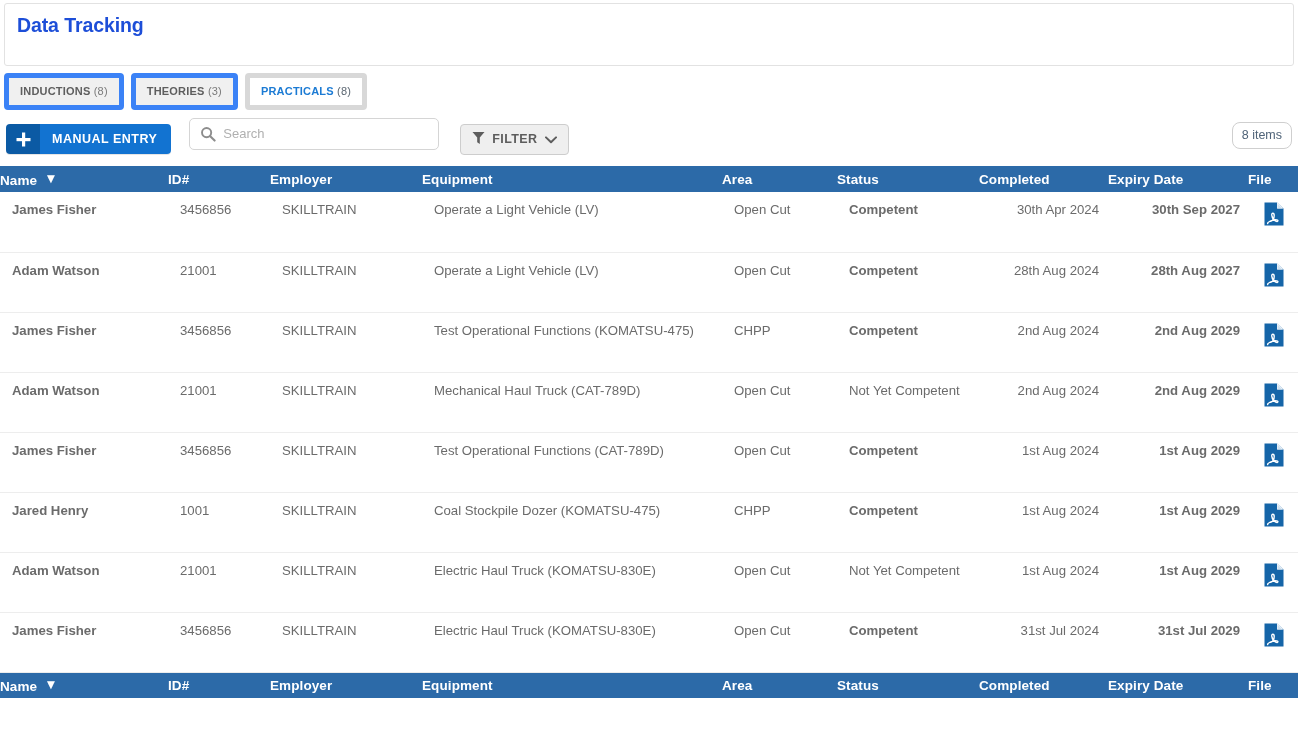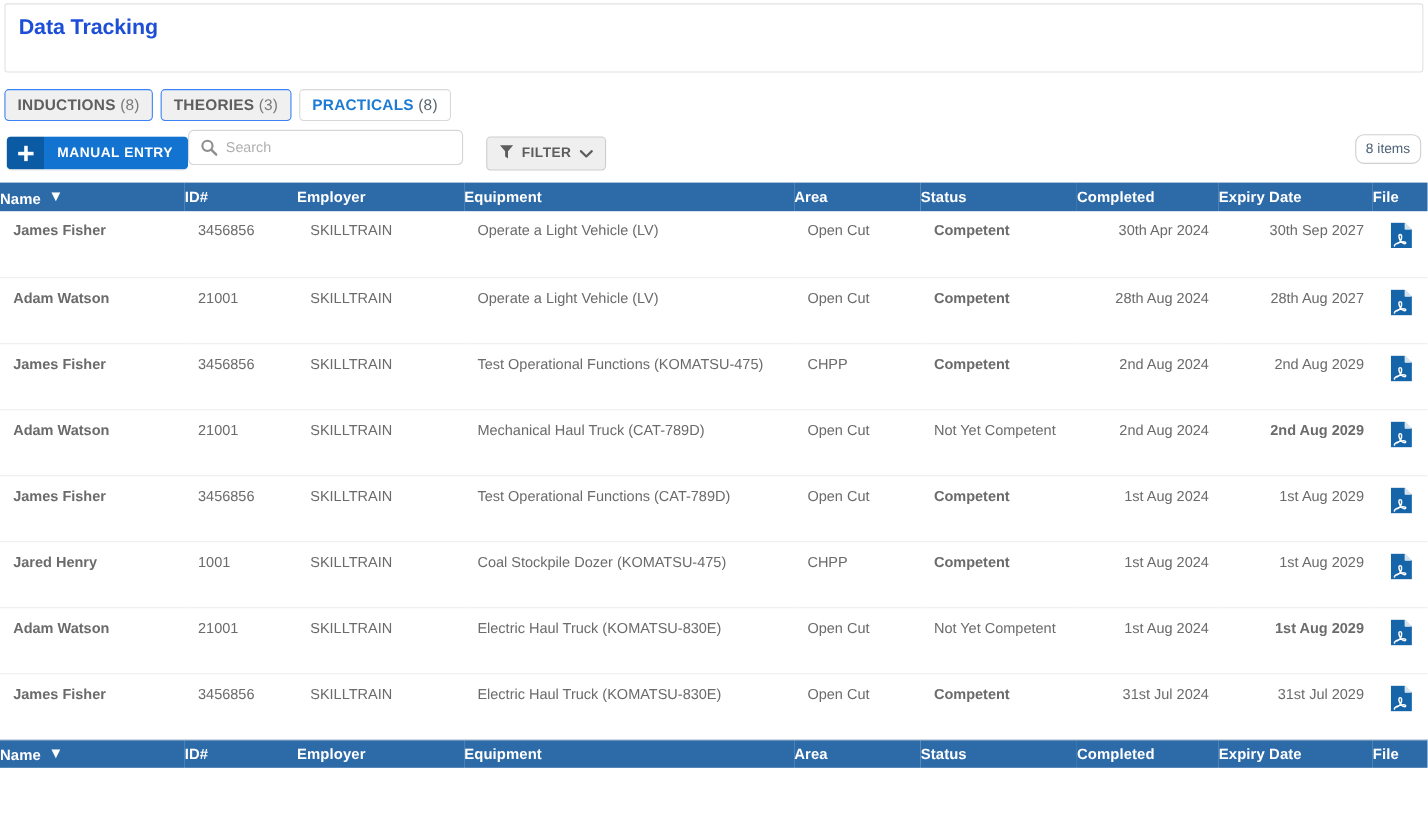--- a/index.html
+++ b/index.html
@@ -38,25 +38,25 @@
 
   
   .tabs {
     display: flex;
     align-items: flex-end;
     gap: 7px;
     padding: 16px 0 0 4px;
     height: 44px;
   }
   .tab {
-    border: 1px solid #3b82f6;
+    border: 5px solid #3b82f6;
     border-radius: 4px;
     background: #f0f0f0;
     padding: 6px 11px 7px 11px;
-    font-size: 14px;
+    font-size: 11px;
     color: #5e5e5e;
     font-weight: bold;
     letter-spacing: 0.2px;
     cursor: pointer;
     white-space: nowrap;
     line-height: 14px;
   }
   .tab .cnt { font-weight: normal; color: #7a7a7a; }
   .tab.active {
     background: #ffffff;
@@ -93,20 +93,21 @@
     background: #1273d1;
     color: #fff;
     font-size: 12.5px;
     font-weight: bold;
     letter-spacing: 0.5px;
     display: flex; align-items: center;
     padding: 0 14px 0 12px;
     white-space: nowrap;
   }
   .search-wrap {
+    margin-left: 18px;
     position: relative;
     width: 250px; height: 43px;
   }
   .search-wrap .mag {
     position: absolute; left: 11px; top: 8px;
     color: #8d8d8d;
   }
   .search-input {
     width: 250px; height: 32px;
     border: 1px solid #d5d5d5;
@@ -187,21 +188,21 @@
     vertical-align: top;
     padding-top: 10px;
     height: 60px;
     white-space: nowrap;
     overflow: hidden;
   }
   .tbl tbody tr:first-child td { border-top: none; }
   td.nm { color: #333333; font-weight: bold; font-size: 13.4px; }
   .st-competent { color: #138a13; font-weight: bold; }
   .st-not       { color: #f0921e; font-weight: normal; }
-  .exp-green    { color: #138a13; font-weight: normal; }
+  .exp-green    { color: #138a13; font-weight: bold; }
   .exp-orange   { color: #f0921e; font-weight: bold; }
   .pdf-cell { text-align: right; padding-right: 14px; }
   .pdf-ico { display: inline-block; cursor: pointer; line-height: 0; }
 </style>
 </head>
 <body>
 
 <div class="page">
 
   <div class="panel-head">

